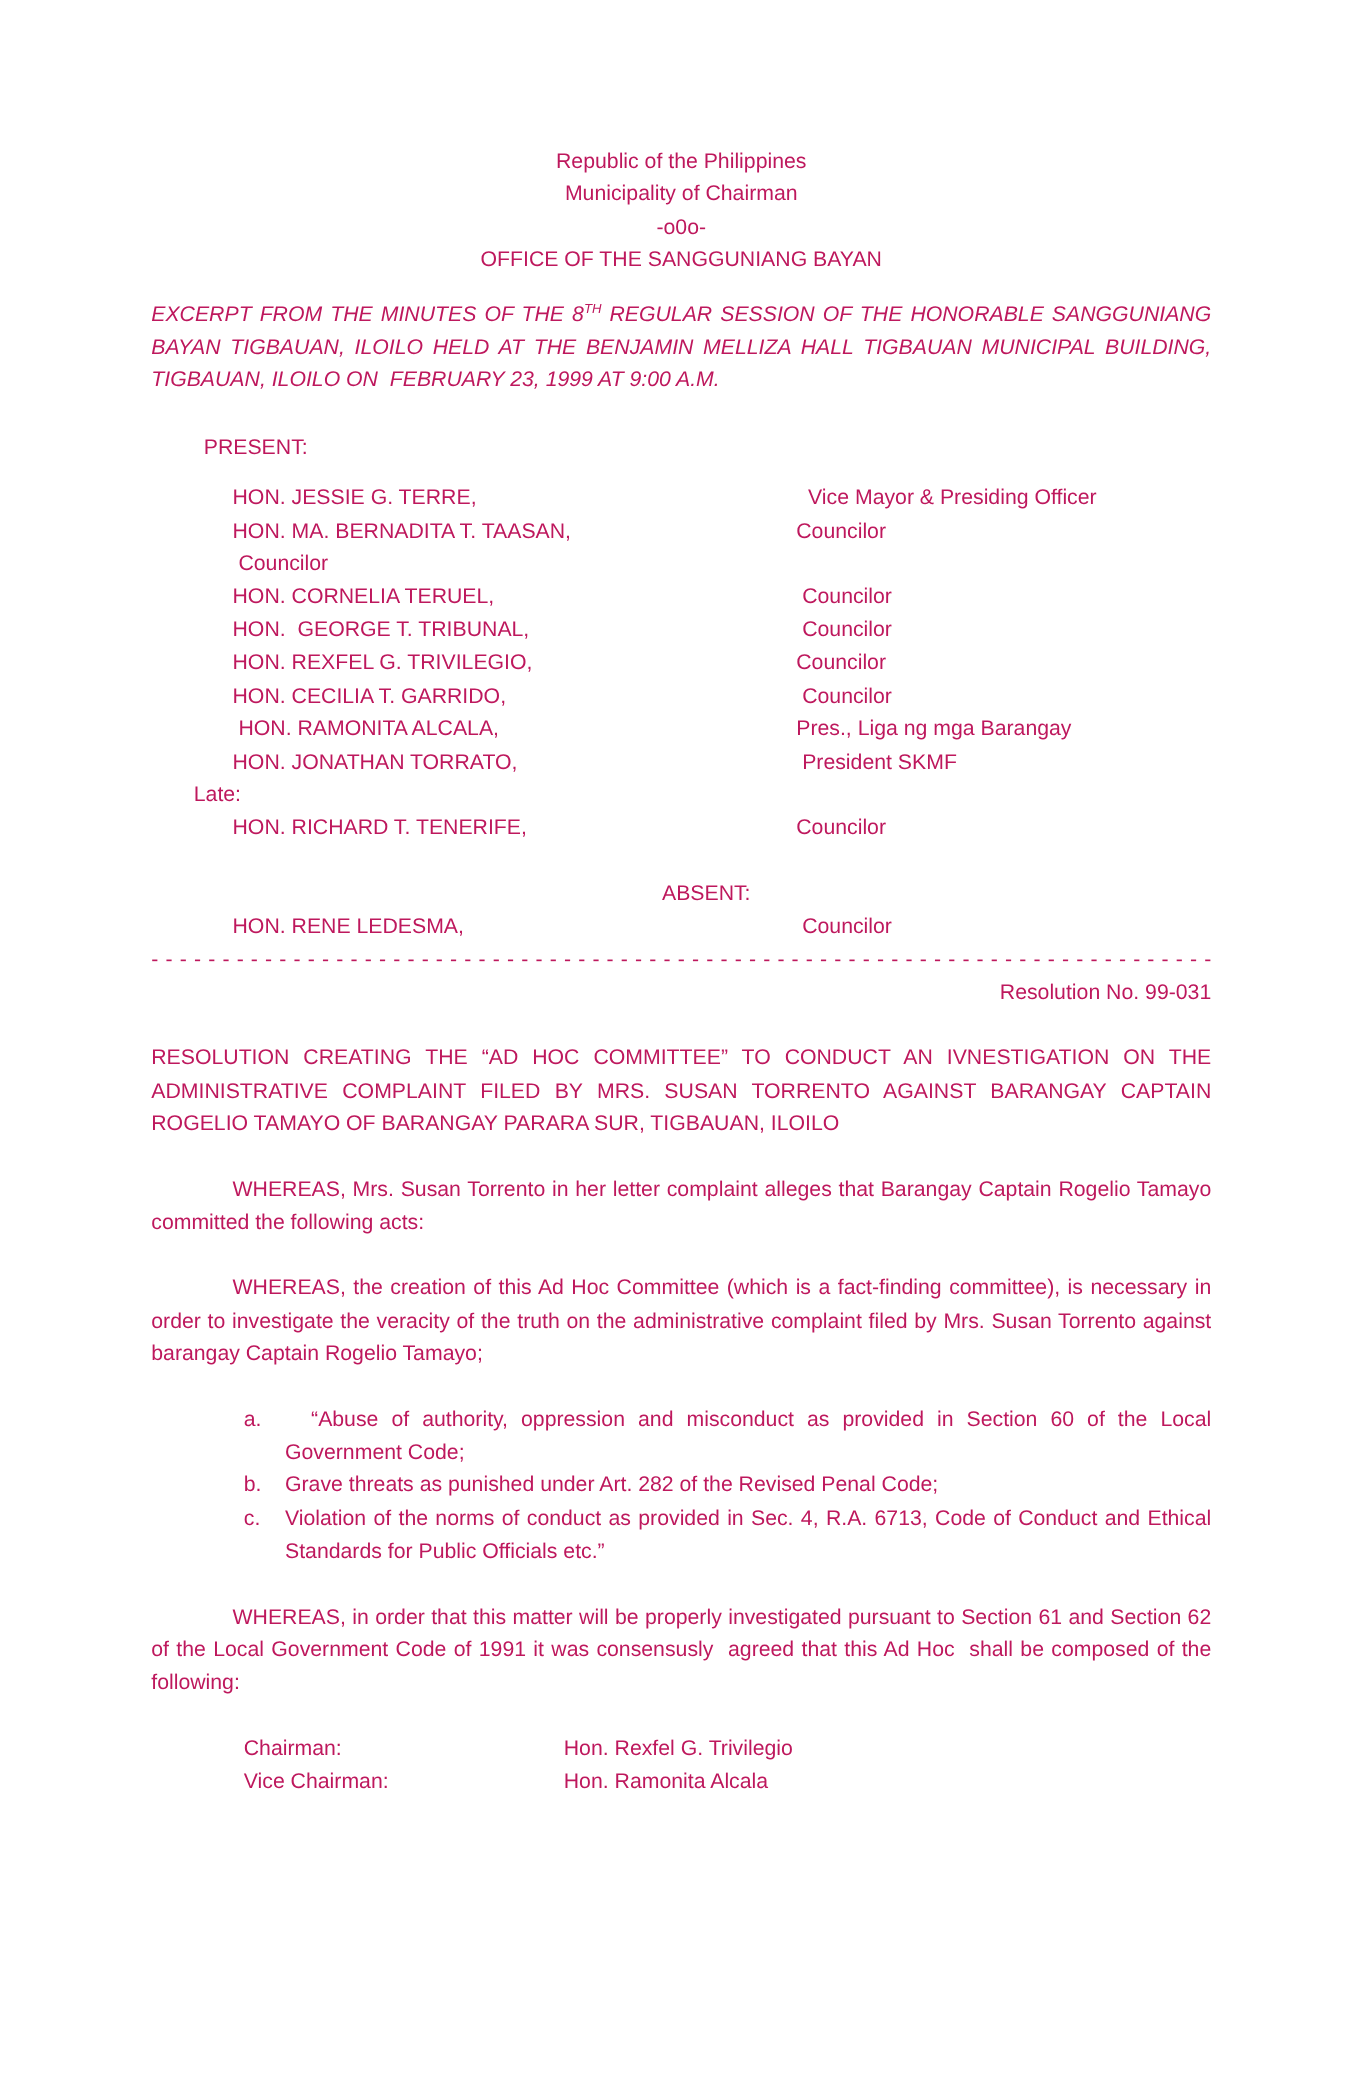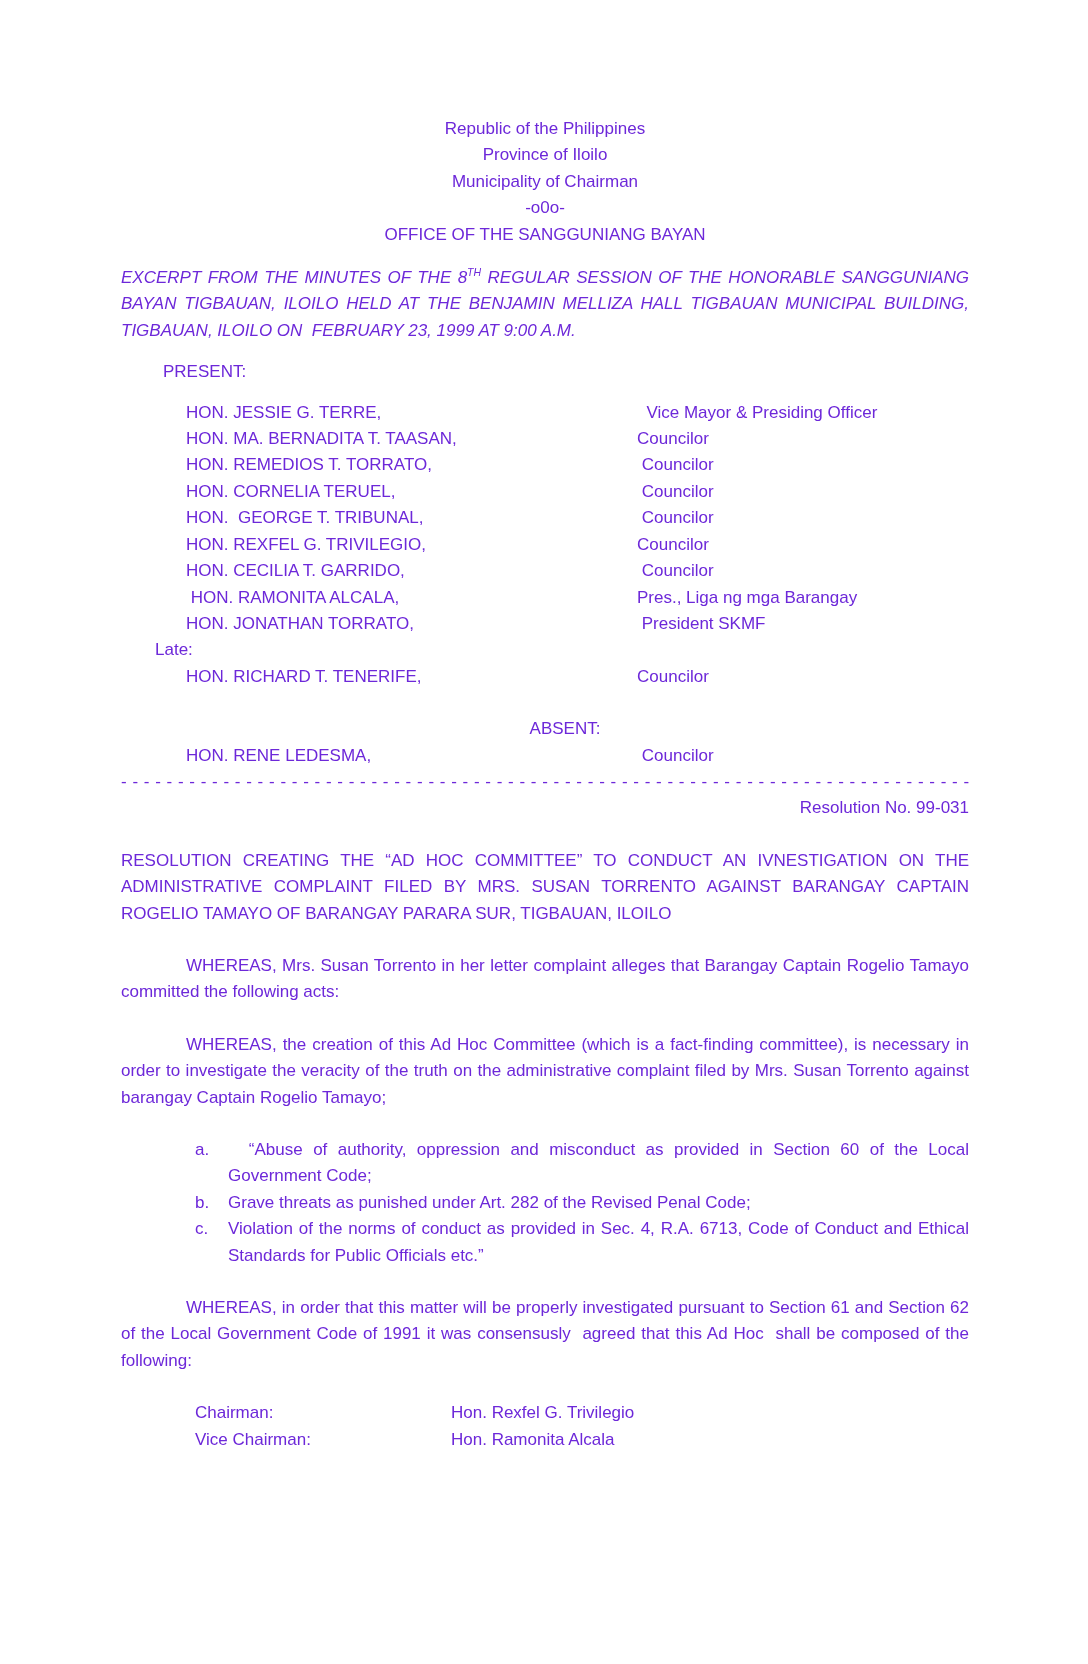--- a/index.html
+++ b/index.html
@@ -11,37 +11,37 @@
     position: relative;
     width: 1088px;
     height: 1664px;
     margin: 0 auto;
     background: #ffffff;
     box-sizing: border-box;
     padding: 116px 119px 0 121px;
     font-family: "Liberation Sans", "DejaVu Sans", sans-serif;
     font-size: 17px;
     line-height: 26.4px;
-    color: #6d28d9;
+    color: #be185d;
     overflow: hidden;
   }
   .justify { text-align: justify; }
   .prewrap { white-space: pre-wrap; }
   p, .line, .row { margin: 0; }
 
   .doc-header div { text-align: center; }
 
   .excerpt { margin-top: 17px; font-style: italic; }
   sup.ord {
     font-size: 0.62em;
     vertical-align: super;
     line-height: 0;
   }
 
-  .present-label { margin-top: 15px; padding-left: 42px; }
+  .present-label { margin-top: 27px; padding-left: 42px; }
   .attendee-list { margin-top: 14px; }
   .attendee-row {
     display: flex;
     padding-left: 65px;
   }
   .a-name { flex: 0 0 451px; white-space: pre-wrap; }
   .a-role { white-space: pre-wrap; }
 
   .late-label { padding-left: 34px; }
   .absent-label { margin-top: 26px; padding-left: 40px; text-align: center; }
@@ -81,41 +81,39 @@
   }
   .c-role { flex: 0 0 256px; }
 </style>
 </head>
 <body>
 
 <div class="page">
 
   <header class="doc-header">
     <div class="line">Republic of the Philippines</div>
-    <div class="line">Province of Iloilo</div>
     <div class="line">Municipality of Chairman</div>
     <div class="line">-o0o-</div>
     <div class="line">OFFICE OF THE SANGGUNIANG BAYAN</div>
   </header>
 
   <p class="excerpt justify prewrap"><span>EXCERPT FROM THE MINUTES OF THE 8</span><sup class="ord">TH</sup><span> REGULAR SESSION OF THE HONORABLE SANGGUNIANG BAYAN TIGBAUAN, ILOILO HELD AT THE BENJAMIN MELLIZA HALL TIGBAUAN MUNICIPAL BUILDING, TIGBAUAN, ILOILO ON  FEBRUARY 23, 1999 AT 9:00 A.M.</span></p>
 
   <div class="present-label">PRESENT:</div>
 
   <div class="attendee-list">
     <div class="attendee-row">
       <span class="a-name">HON. JESSIE G. TERRE,</span>
       <span class="a-role">  Vice Mayor &amp; Presiding Officer</span>
     </div>
     <div class="attendee-row">
       <span class="a-name">HON. MA. BERNADITA T. TAASAN,</span>
       <span class="a-role">Councilor</span>
     </div>
     <div class="attendee-row">
-      <span class="a-name">HON. REMEDIOS T. TORRATO,</span>
       <span class="a-role"> Councilor</span>
     </div>
     <div class="attendee-row">
       <span class="a-name">HON. CORNELIA TERUEL,</span>
       <span class="a-role"> Councilor</span>
     </div>
     <div class="attendee-row">
       <span class="a-name">HON.  GEORGE T. TRIBUNAL,</span>
       <span class="a-role"> Councilor</span>
     </div>

